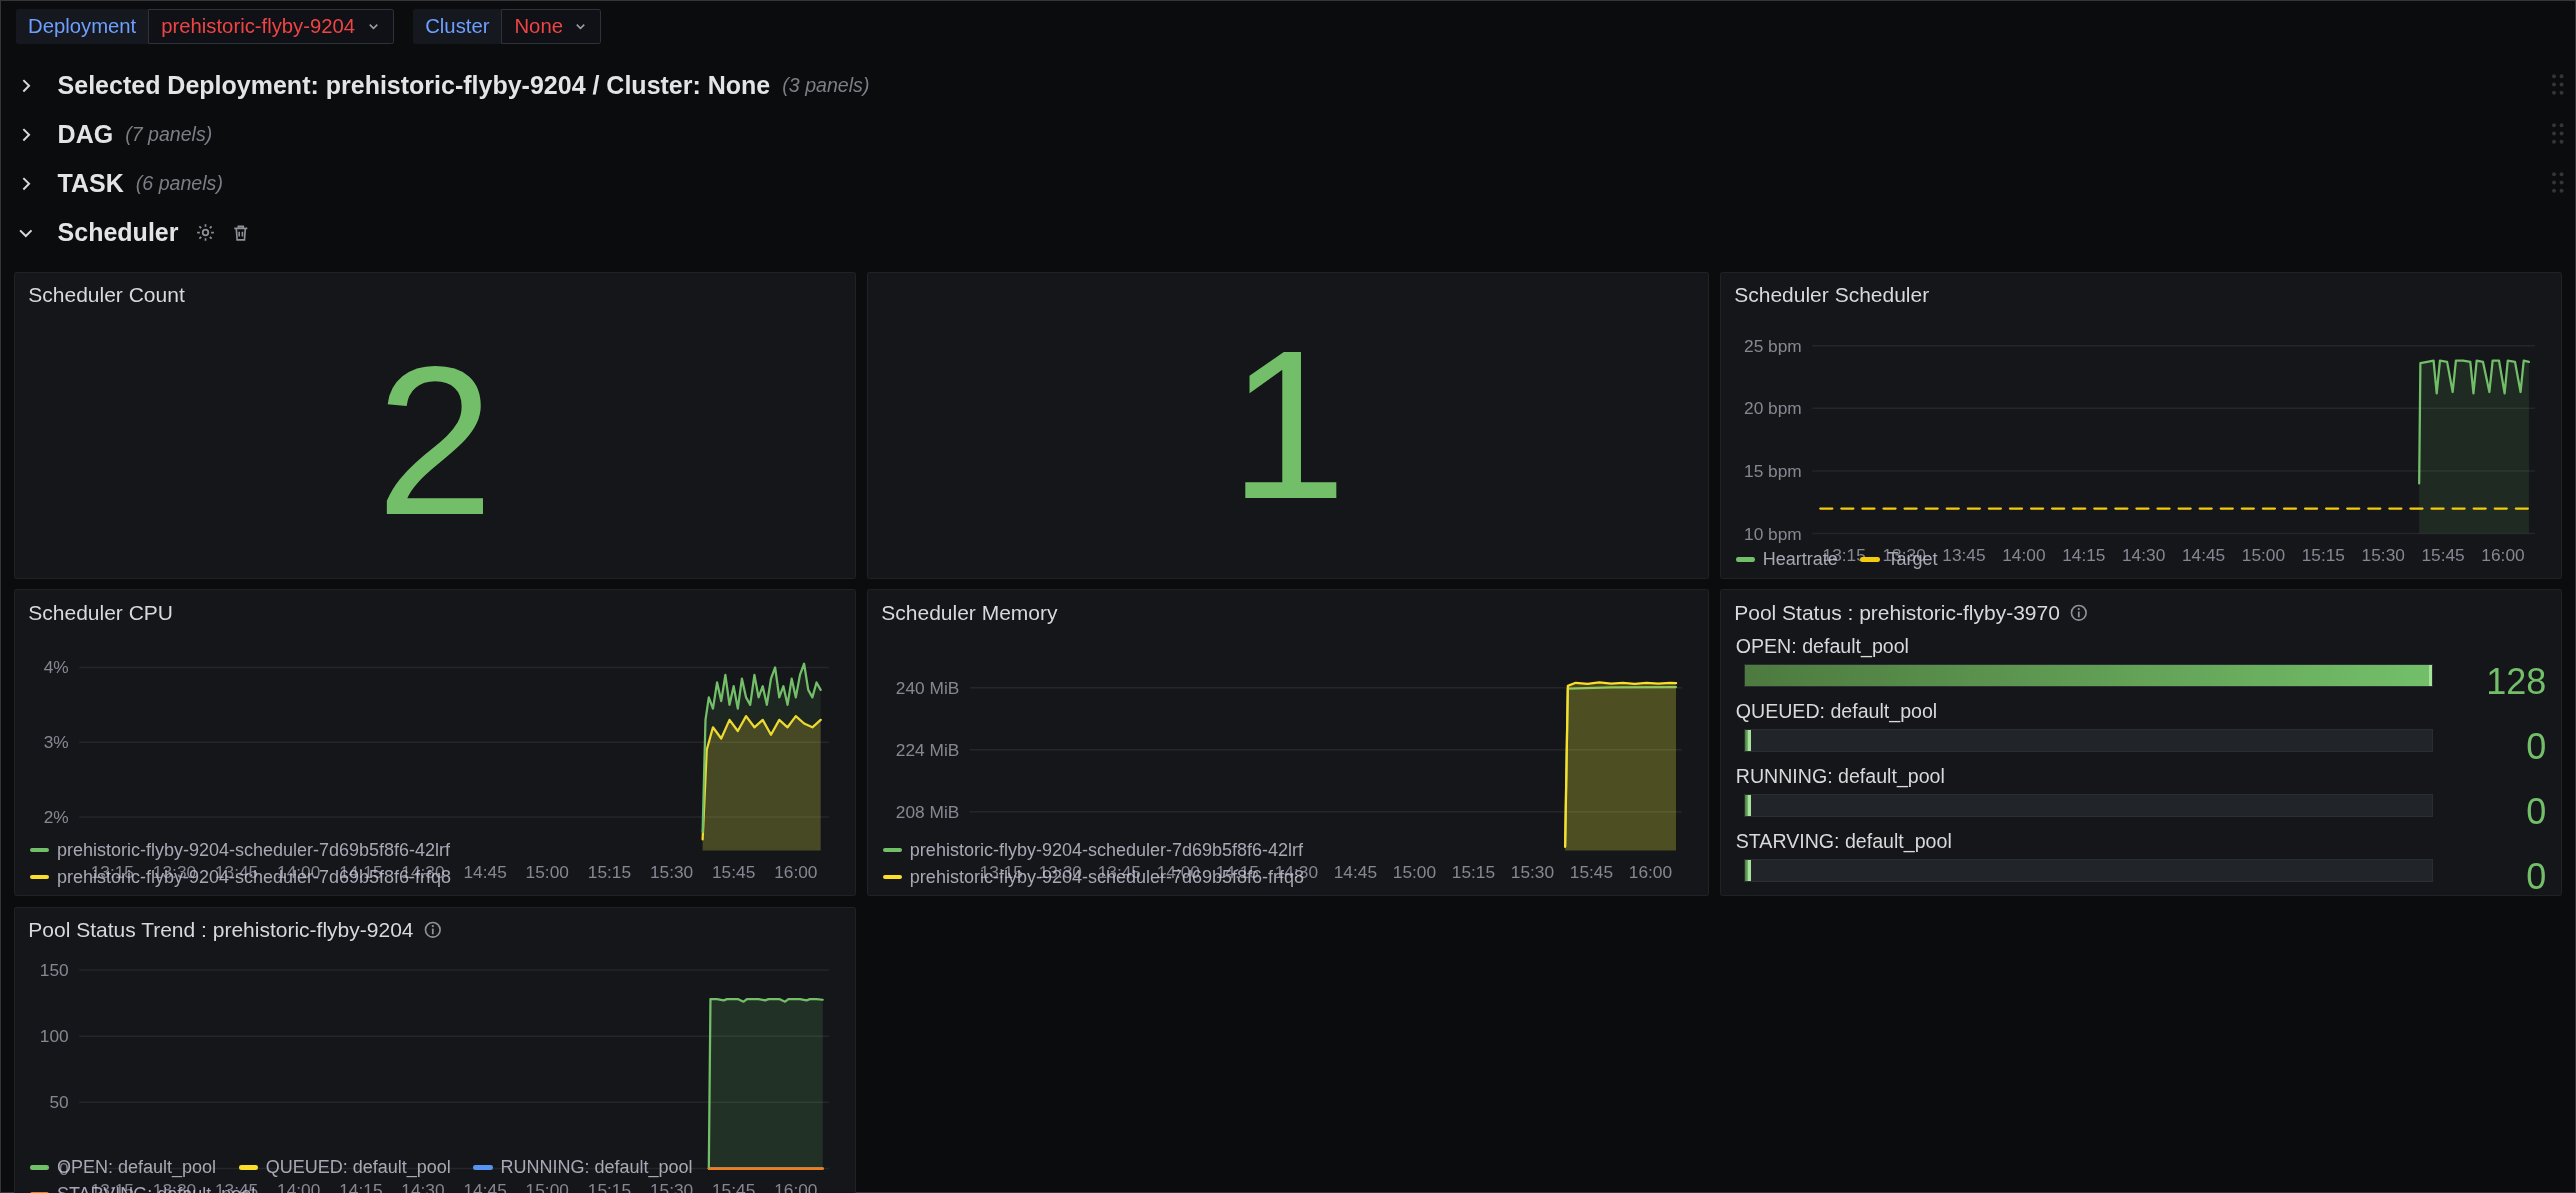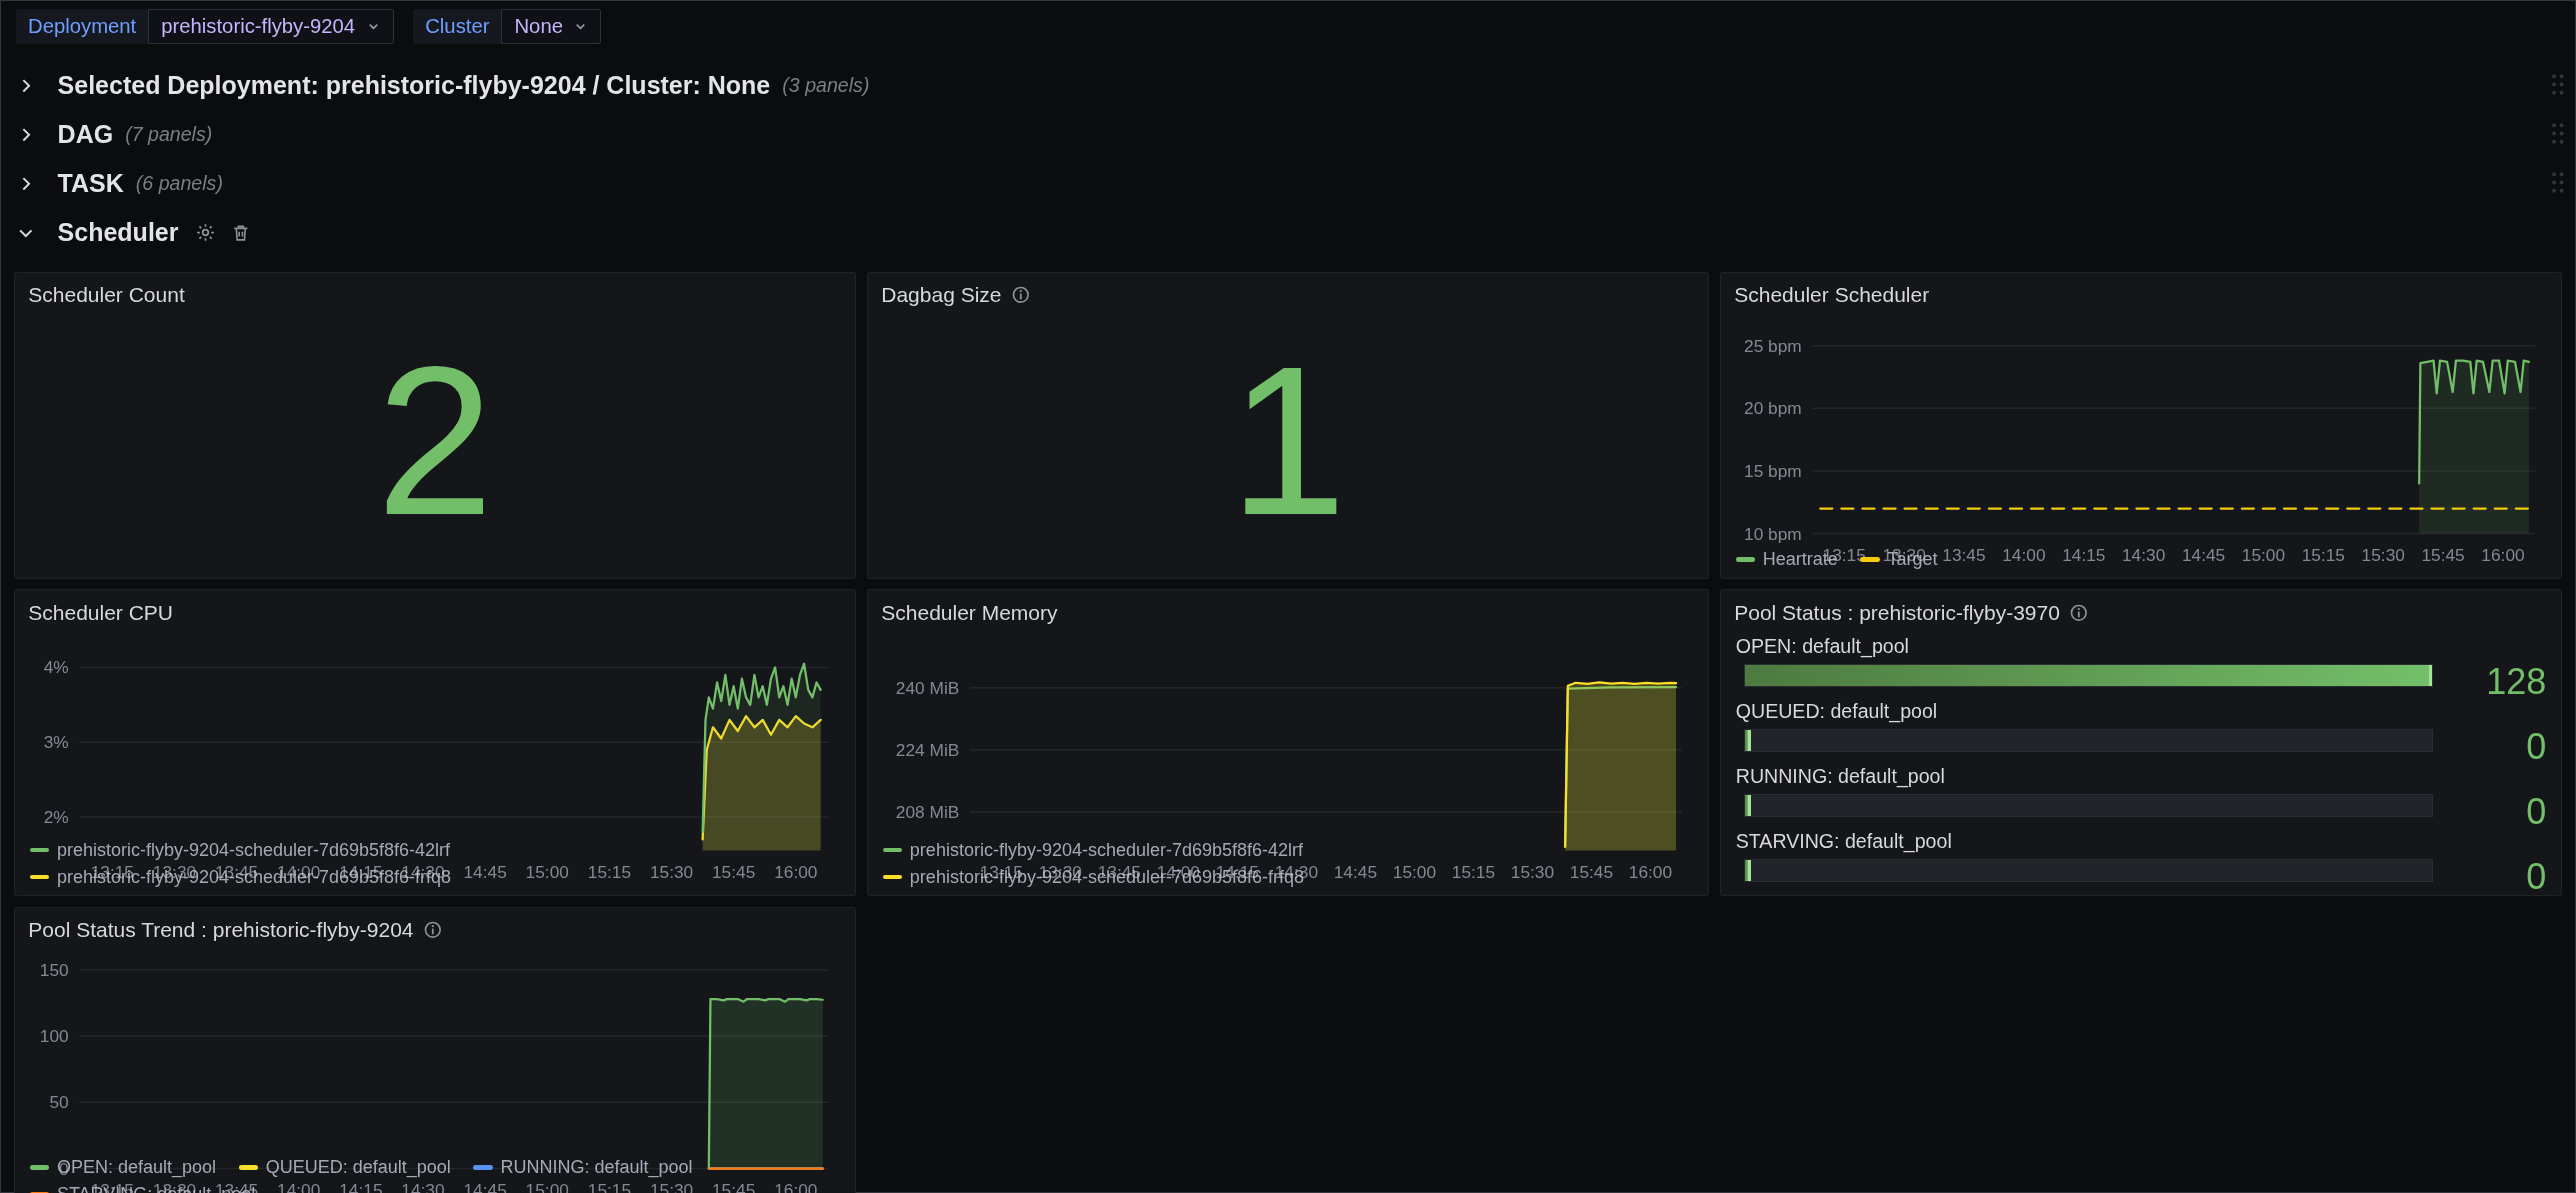--- a/index.html
+++ b/index.html
@@ -5,21 +5,21 @@
   * { margin:0; padding:0; box-sizing:border-box; }
   html,body { width:2576px; height:1193px; background:#0b0c0e; overflow:hidden;
     font-family:"Liberation Sans", sans-serif; color:#d8d9da; }
   .page { width:100%; height:100%; border:1.5px solid #33363b; display:flex; flex-direction:column;gap:20px; }
 
   
   .topbar { display:flex; align-items:center; gap:19.6px; padding:7.5px 15px; height:50px; flex:none; }
   .var { display:flex; align-items:stretch; height:35px; }
   .var-label { color:#6e9fff; background:#16181f; padding:0 12px; display:flex; align-items:center;
     font-size:20.3px; font-weight:500; border-radius:2.3px 0 0 2.3px; }
-  .var-value { background:#0f1116; border:0.8px solid #2e323b; color:#c4b5fd; padding:0 12px;
+  .var-value { background:#0f1116; border:0.8px solid #2e323b; color:#ef4444; padding:0 12px;
     display:flex; align-items:center; gap:10.5px; font-size:20.3px; border-radius:0 2.3px 2.3px 0; cursor:pointer; }
 
   
   .row-header { display:flex; align-items:center; height:46px; padding:0 15px; cursor:pointer; position:relative; }
   .row-title { font-size:25px; font-weight:700; color:#e3e4e6; margin-left:22px; }
   .row-meta { font-size:19.6px; font-style:italic; color:#7b7f85; margin-left:12px; }
   .row-icons { display:flex; gap:15px; margin-left:16.6px; align-items:center; }
   .drag-handle { position:absolute; right:7.5px; top:50%; transform:translateY(-50%); opacity:.55; }
 
   
@@ -163,28 +163,20 @@
   <div class="grid">
 
     <section class="panel">
       <header class="panel-title">
         <span>Scheduler Count</span>
       </header>
       <div class="big-stat">2</div>
     </section>
 
     <section class="panel">
-      <header class="panel-title">
-        <span>Dagbag Size</span>
-        <svg width="19.6" height="19.6" viewBox="0 0 24 24">
-            <circle cx="12" cy="12" r="9" fill="none" stroke="#8e9297" stroke-width="2"></circle>
-            <circle cx="12" cy="7.5" r="1.4" fill="#8e9297"></circle>
-            <rect x="10.9" y="10.5" width="2.2" height="7" fill="#8e9297"></rect>
-          </svg>
-      </header>
       <div class="big-stat">1</div>
     </section>
 
     <section class="panel">
       <header class="panel-title">
         <span>Scheduler Scheduler</span>
       </header>
       <div class="chart"><svg width="819" height="255" viewBox="0 0 1088 338">
             <line class="grid-line" x1="108" x2="1068" y1="294.0" y2="294.0"></line>
             <text class="tick" x="94" y="302.0" text-anchor="end">10 bpm</text>

